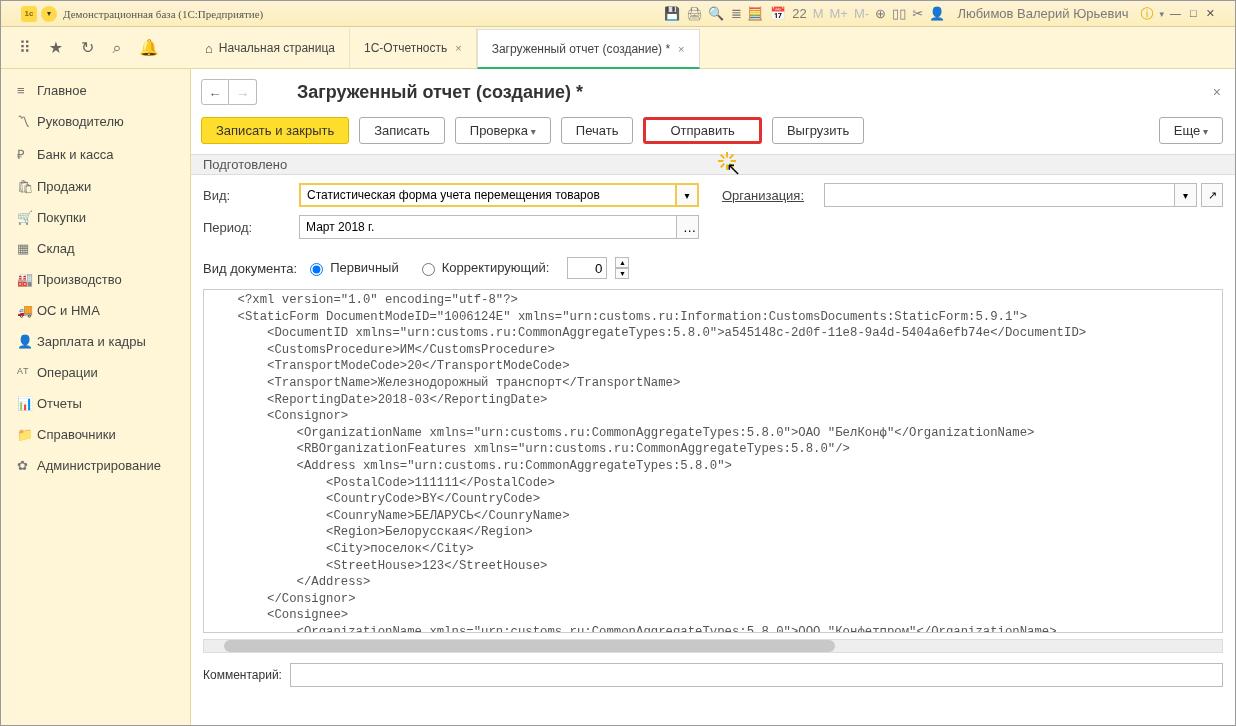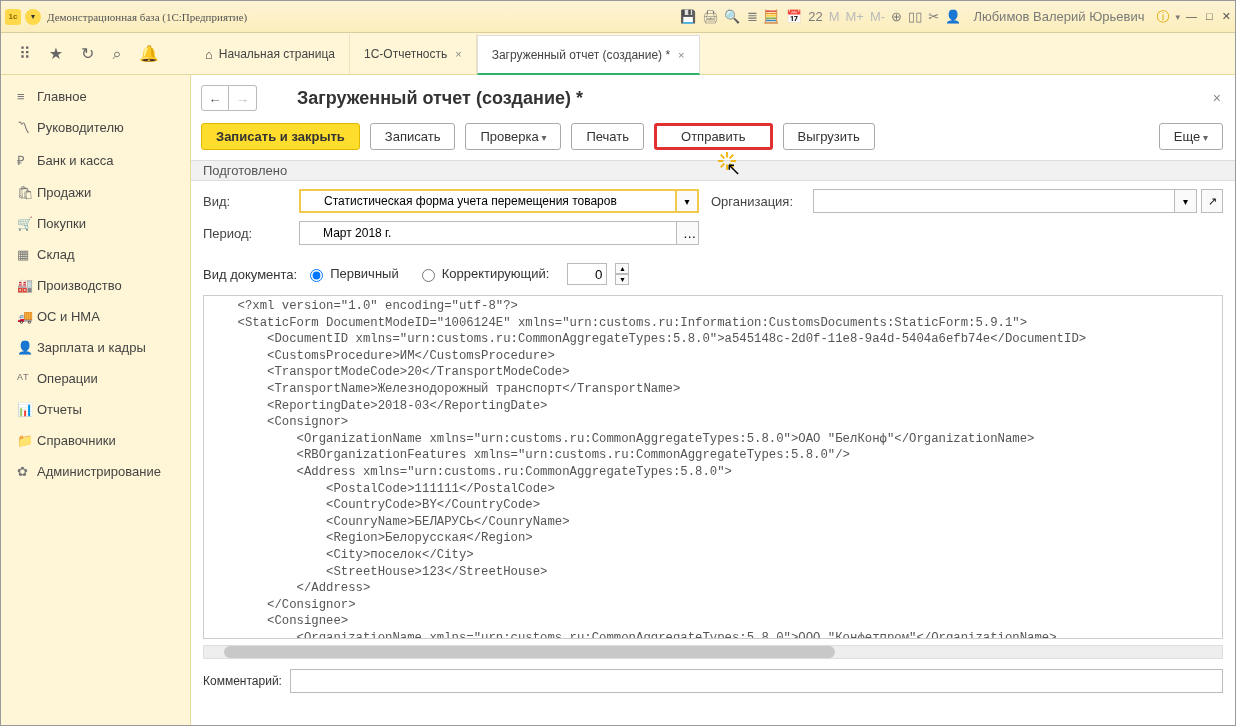--- a/index.html
+++ b/index.html
@@ -8,26 +8,26 @@
     font-family: Arial, sans-serif;
     font-size: 12px;
     background: #fff;
     color: #333;
     width: 1236px;
     height: 726px;
     overflow: hidden;
     border: 1px solid #999;
   }
   .titlebar {
-    height: 32px;
+    height: 26px;
     background: linear-gradient(#fdf3d5, #fceebb);
     border-bottom: 1px solid #d8cd9f;
     display: flex;
     align-items: center;
-    padding: 0 4px;
+    padding: 0 20px;
     font-size: 11px;
   }
   .titlebar .app-icon {
     width: 16px; height: 16px;
     background: #ffd94a;
     border-radius: 3px;
     display: inline-flex;
     align-items: center;
     justify-content: center;
     font-size: 8px;
@@ -137,21 +137,21 @@
     background:#fff;
     padding: 5px 14px;
     border-radius:3px;
     font-size:13px;
     color:#333;
     cursor:pointer;
   }
   .btn.primary {
     background:#ffdd2d;
     border:1px solid #e0b800;
-    font-weight:bold;
+    font-weight:normal;
     color:#333;
   }
   .btn.dropdown::after { content:" ▾"; font-size:10px; color:#666;}
   .btn.highlight { border:3px solid #e03030; padding:3px 24px;}
   .toolbar .more { margin-left:auto;}
 
   .status-row {
     background:#f1f1f1;
     border-top:1px solid #ddd;
     border-bottom:1px solid #ddd;
@@ -160,34 +160,34 @@
     color:#555;
   }
 
   .form-area { padding: 8px 12px; }
   .form-row { display:flex; align-items:center; margin-bottom:8px; font-size:13px;}
   .form-label { width:96px; color:#444;}
   .field-wrap { display:flex; align-items:center; }
   .field-input {
     border:1px solid #bbb;
     height:24px;
-    padding: 0 23px;
+    padding: 0 6px;
     font-size:12px;
     background:#fff;
   }
   .field-input.vid { width: 378px; border:2px solid #f2c94c;}
   .dd-btn {
     width:22px;height:24px;
     border:1px solid #bbb; border-left:none;
     background:#fafafa;
     font-size:10px;
     cursor:pointer;
   }
   .dd-btn.vid { border:2px solid #f2c94c; border-left:none;}
-  .org-label { margin-left:12px; margin-right:6px;}
+  .org-label { margin-left:23px; margin-right:6px;text-decoration:underline;}
   .org-input { flex:1;}
   .elips-btn {
     width:22px;height:24px;
     border:1px solid #bbb; border-left:none;
     background:#fafafa; cursor:pointer;
   }
   .open-btn {
     width:22px;height:24px;
     border:1px solid #bbb;
     background:#fafafa; cursor:pointer;

